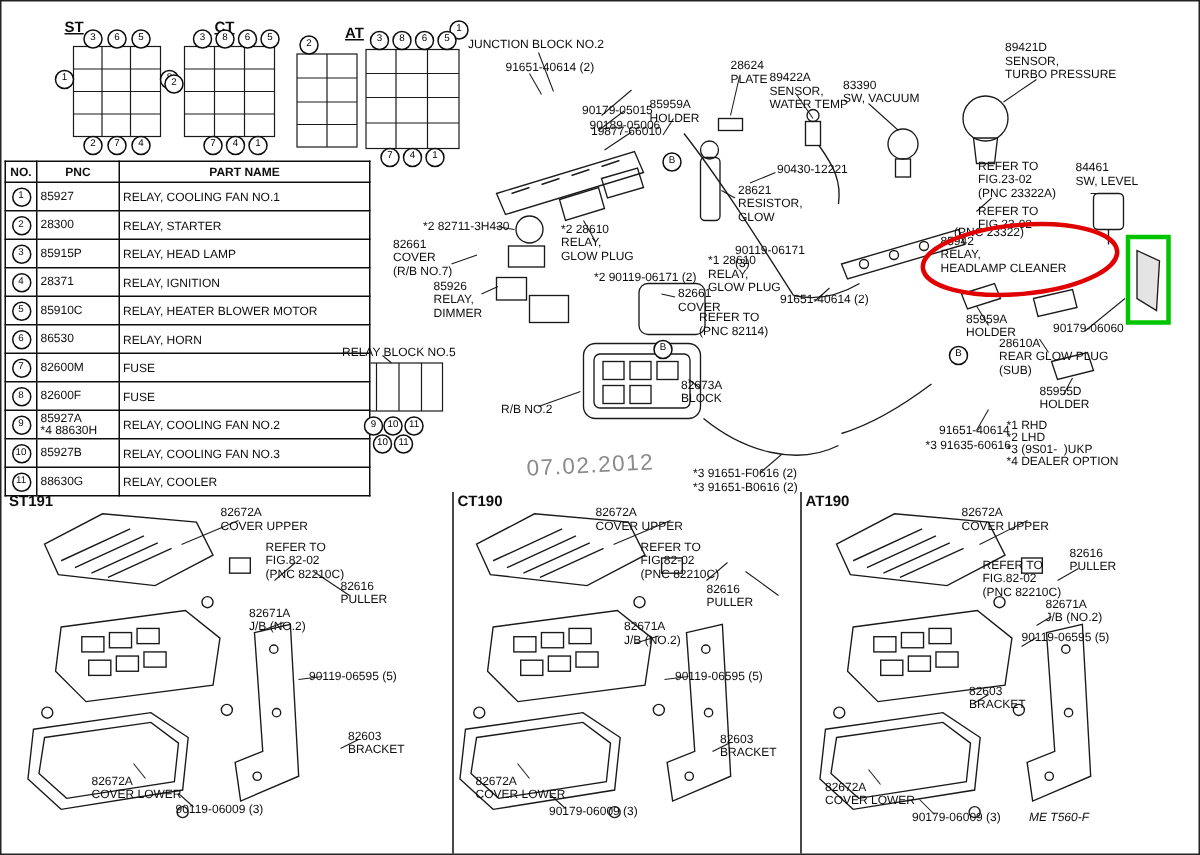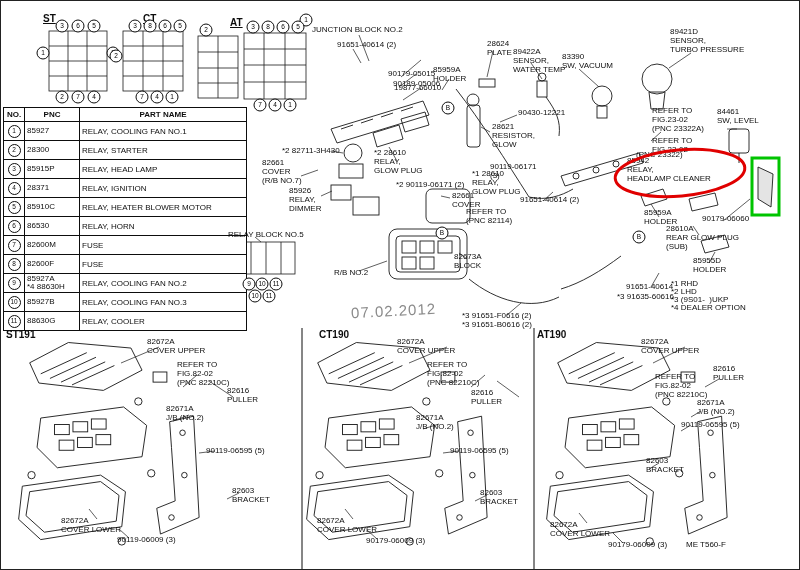--- a/index.html
+++ b/index.html
@@ -349,21 +349,21 @@
 HOLDER</div>
       <div class="ann" style="left: 625px; top: 282px; text-align: right;">91651-40614</div>
       <div class="ann" style="left: 616px; top: 292px;">*3 91635-60616</div>
       <div class="ann" style="left: 670px; top: 279px;">*1 RHD</div>
       <div class="ann" style="left: 670px; top: 287px;">*2 LHD</div>
       <div class="ann" style="left: 670px; top: 295px;">*3 (9S01-  )UKP</div>
       <div class="ann" style="left: 670px; top: 303px;">*4 DEALER OPTION</div>
       <div class="ann" style="left: 461px; top: 311px;">*3 91651-F0616 (2)</div>
       <div class="ann" style="left: 461px; top: 320px;">*3 91651-B0616 (2)</div>
       <div class="ann sub" style="left: 5px; top: 328px;">ST191</div>
-      <div class="ann sub" style="left: 318px; top: 328px;">CT190</div>
+      <div class="ann sub" style="left: 304px; top: 328px;">CT190</div>
       <div class="ann sub" style="left: 536px; top: 328px;">AT190</div>
       <div class="ann" style="left: 146px; top: 337px;">82672A
 COVER UPPER</div>
       <div class="ann" style="left: 176px; top: 360px;">REFER TO
 FIG.82-02
 (PNC 82210C)</div>
       <div class="ann" style="left: 226px; top: 386px;">82616
 PULLER</div>
       <div class="ann" style="left: 165px; top: 404px;">82671A
 J/B (NO.2)</div>
@@ -396,21 +396,21 @@
 FIG.82-02
 (PNC 82210C)</div>
       <div class="ann" style="left: 696px; top: 398px;">82671A
 J/B (NO.2)</div>
       <div class="ann" style="left: 680px; top: 420px;">90119-06595 (5)</div>
       <div class="ann" style="left: 645px; top: 456px;">82603
 BRACKET</div>
       <div class="ann" style="left: 549px; top: 520px;">82672A
 COVER LOWER</div>
       <div class="ann" style="left: 607px; top: 540px;">90179-06009 (3)</div>
-      <div class="ann" style="left: 685px; top: 540px;">ME T560-F</div>
+      <div class="ann" style="left: 685px; top: 540px; font-style: italic;">ME T560-F</div>
       <div class="circ" style="left: 61px; top: 25px;">3</div>
       <div class="circ" style="left: 77px; top: 25px;">6</div>
       <div class="circ" style="left: 93px; top: 25px;">5</div>
       <div class="circ" style="left: 42px; top: 52px;">1</div>
       <div class="circ" style="left: 112px; top: 52px;">8</div>
       <div class="circ" style="left: 61px; top: 96px;">2</div>
       <div class="circ" style="left: 77px; top: 96px;">7</div>
       <div class="circ" style="left: 93px; top: 96px;">4</div>
       <div class="circ" style="left: 134px; top: 25px;">3</div>
       <div class="circ" style="left: 149px; top: 25px;">8</div>

